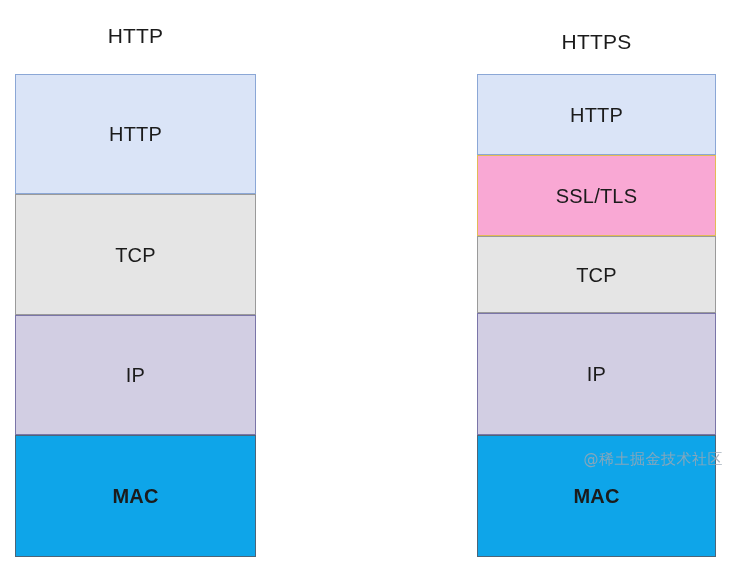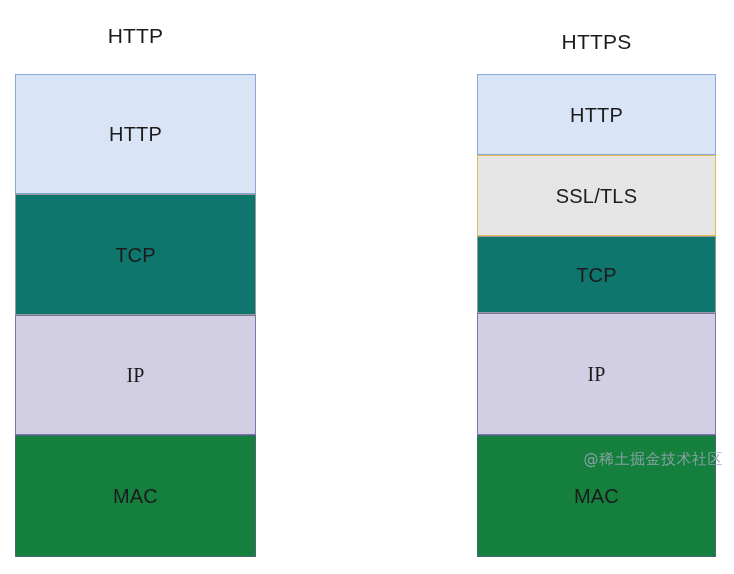--- a/index.html
+++ b/index.html
@@ -57,24 +57,24 @@
   .layer-label {
     font-size: 20px;
     color: #1b1b1b;
     line-height: 1;
     letter-spacing: 0.2px;
     white-space: nowrap;
   }
 
   
   .layer.http    { background: #dae4f7; border-color: #8ba7d6; }
-  .layer.ssltls  { background: #e5e5e5; border-color: #e2bb55; }
-  .layer.tcp     { background: #0f766e; border-color: #9a9a9a; }
-  .layer.ip      { background: #d2cee3; border-color: #7a75a8; font-family: Liberation Serif, serif; }
-  .layer.mac     { background: #15803d; border-color: #4d6578; }
+  .layer.ssltls  { background: #f9a8d4; border-color: #e2bb55; }
+  .layer.tcp     { background: #e5e5e5; border-color: #9a9a9a; }
+  .layer.ip      { background: #d2cee3; border-color: #7a75a8; }
+  .layer.mac     { background: #0ea5e9; border-color: #4d6578; font-weight: bold; }
 
   
   #http-l-http { top: 0px;   height: 120px; }
   #http-l-tcp  { top: 120px; height: 121px; }
   #http-l-ip   { top: 241px; height: 120px; }
   #http-l-mac  { top: 361px; height: 122px; }
 
   
   #https-l-http   { top: 0px;   height: 81px;  }
   #https-l-ssltls { top: 81px;  height: 81px;  }

